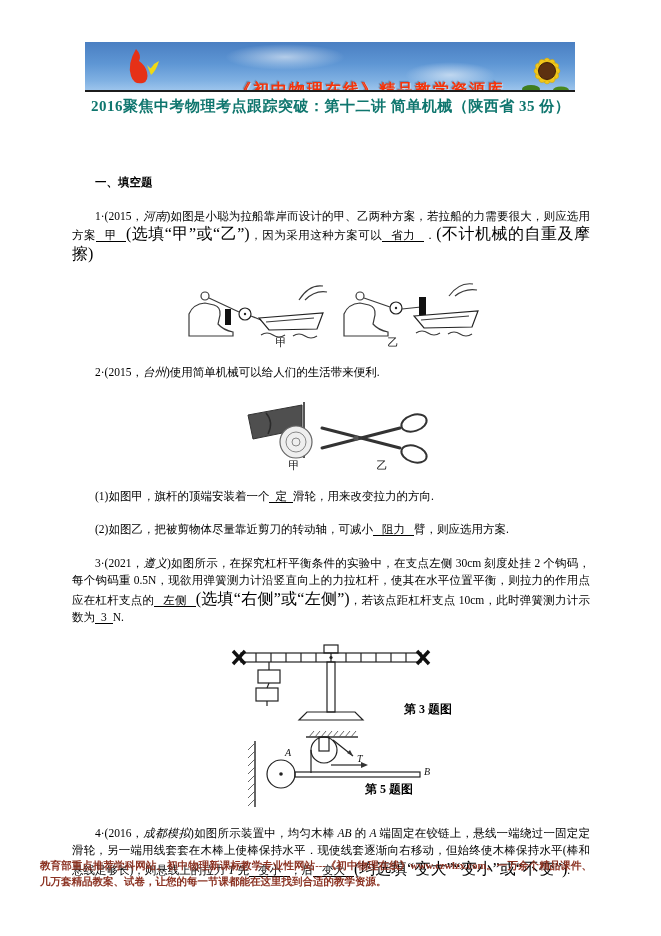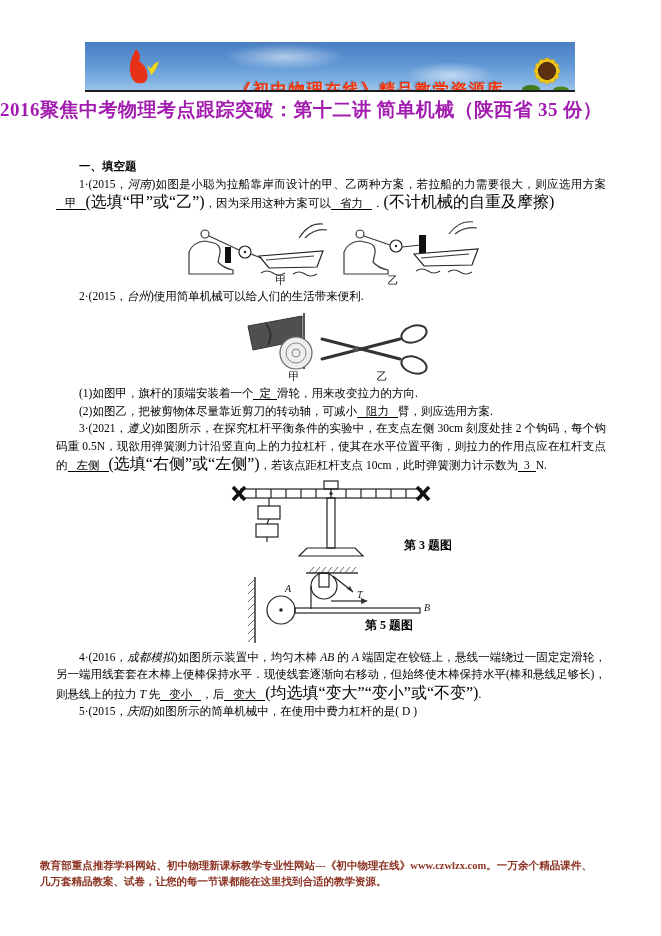--- a/index.html
+++ b/index.html
@@ -14,27 +14,27 @@
           width:120px;height:26px;border-radius:50%;}
   .logo-svg{position:absolute;left:32px;top:2px;}
   .sun-svg{position:absolute;right:2px;bottom:-3px;}
   .banner-text{position:absolute;left:70px;right:70px;top:2px;text-align:right;color:#f5330a;margin-top:36px;}
   .banner-title{font-size:16px;font-weight:bold;letter-spacing:2px;
           text-shadow:1px 1px 1px rgba(255,255,255,.55), -1px -1px 1px rgba(0,0,0,.25);}
   .banner-url{font-size:13px;font-family:"Liberation Mono", monospace;font-weight:bold;
           text-shadow:1px 1px 1px rgba(255,255,255,.5);}
 
   
-  .doc-title{position:absolute;left:0;top:97px;width:661px;text-align:left;
-          color:#a21caf;font-weight:bold;font-size:19px;letter-spacing:.5px;}
+  .doc-title{position:absolute;left:0;top:97px;width:661px;text-align:center;
+          color:#0f766e;font-weight:bold;font-size:15px;letter-spacing:.5px;}
 
   
   .content{position:absolute;left:56px;top:158px;width:550px;font-size:11.5px;
           line-height:17.5px;text-align:justify;}
-  .content p{margin:0;text-indent:2em;}
+  .content p{margin:16px;text-indent:2em;}
   .sec{font-weight:bold;}
   .blank{border-bottom:1px solid #000;padding:0 9px;}
   .blank.narrow{padding:0 6px;}
   .hint{font-size:16px;}
   .src{font-style:italic;}
   .var{font-style:italic;}
   .fig{text-indent:0;text-align:center;position:relative;}
   .fig svg{display:block;margin:0 auto;}
   .fig-caption{position:absolute;font-weight:bold;font-size:12px;white-space:nowrap;}
   .cap3{left:348px;top:58px;}
@@ -247,19 +247,18 @@
           <polygon points="180,33 187,36 180,39" fill="#333"></polygon>
           <text class="figvar" x="243" y="46">B</text>
         </g>
       </svg>
       <span class="fig-caption cap4">第 5 题图</span>
     </div>
 
     <p><span>4·(2016，</span><span class="src">成都模拟</span><span>)如图所示装置中，均匀木棒 </span><span class="var">AB</span><span> 的 </span><span class="var">A</span><span> 端固定在铰链上，悬线一端绕过一固定定滑轮，另一端用线套套在木棒上使棒保持水平．现使线套逐渐向右移动，但始终使木棒保持水平(棒和悬线足够长)，则悬线上的拉力 </span><span class="var">T</span><span> 先</span><span class="blank">变小</span><span>，后</span><span class="blank">变大</span><span class="hint">(均选填“变大”“变小”或“不变”)</span><span>.</span></p>
 
 
-    <p><span>5·(2015，</span><span class="src">庆阳</span><span>)如图所示的简单机械中，在使用中费力杠杆的是( </span><span>D</span><span> )</span></p>
 
   </div>
 
   <div class="footer">教育部重点推荐学科网站、初中物理新课标教学专业性网站---《初中物理在线》www.czwlzx.com。一万余个精品课件、几万套精品教案、试卷，让您的每一节课都能在这里找到合适的教学资源。</div>
 
 </div>
 
 </body></html>

